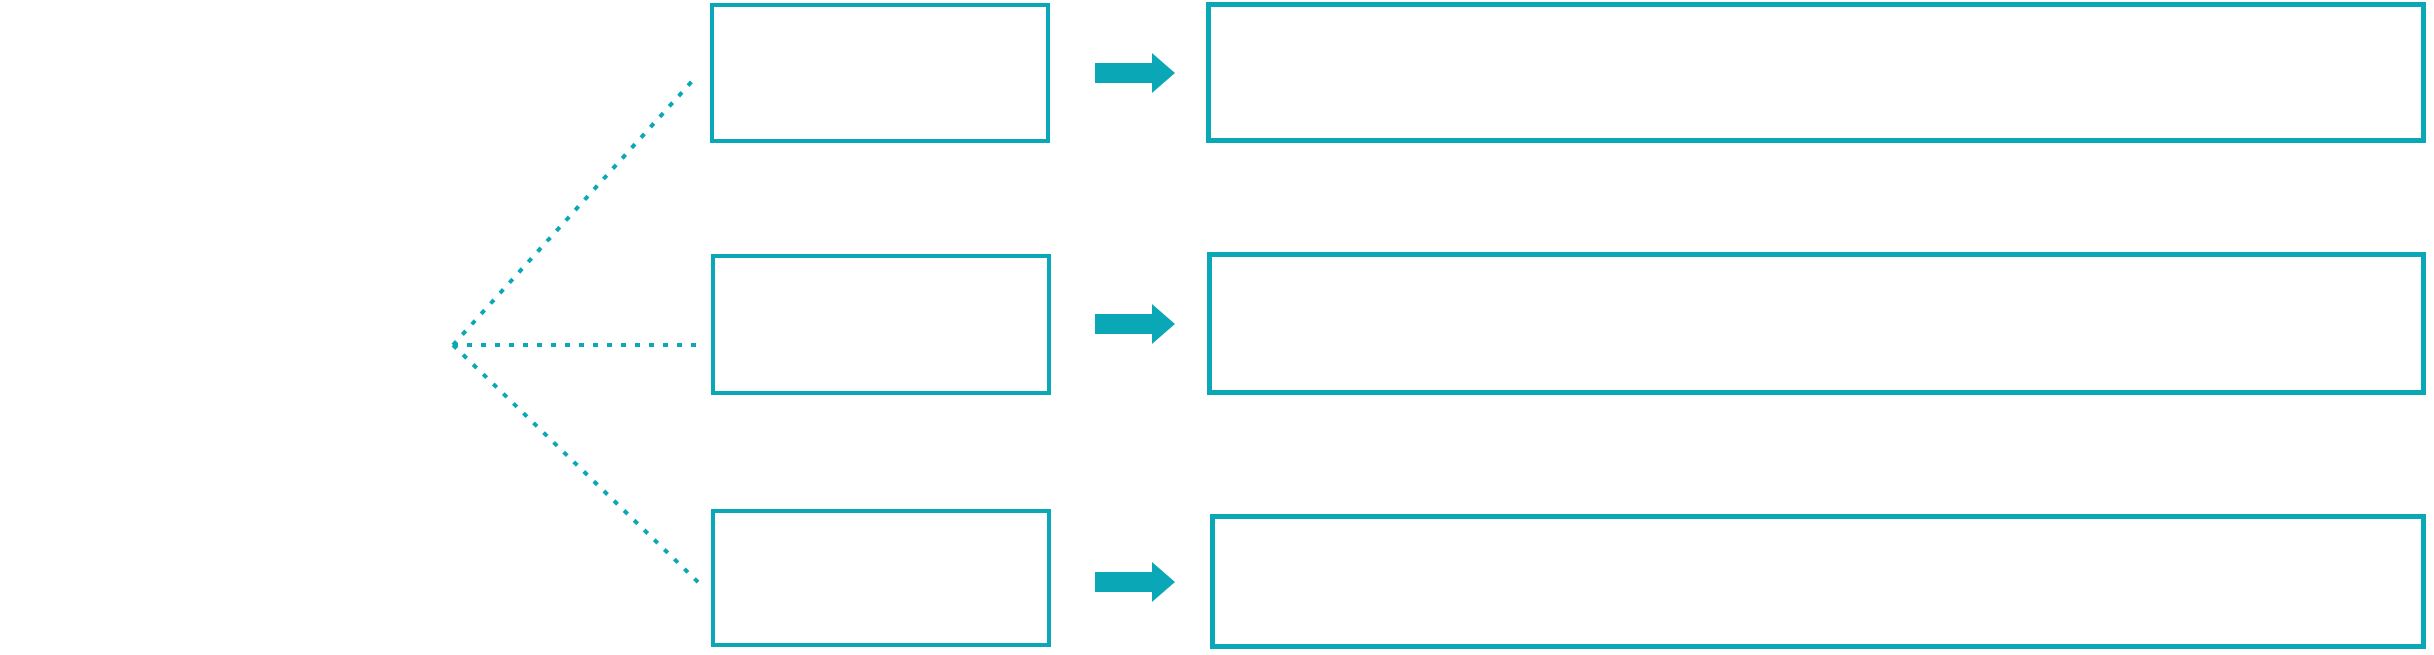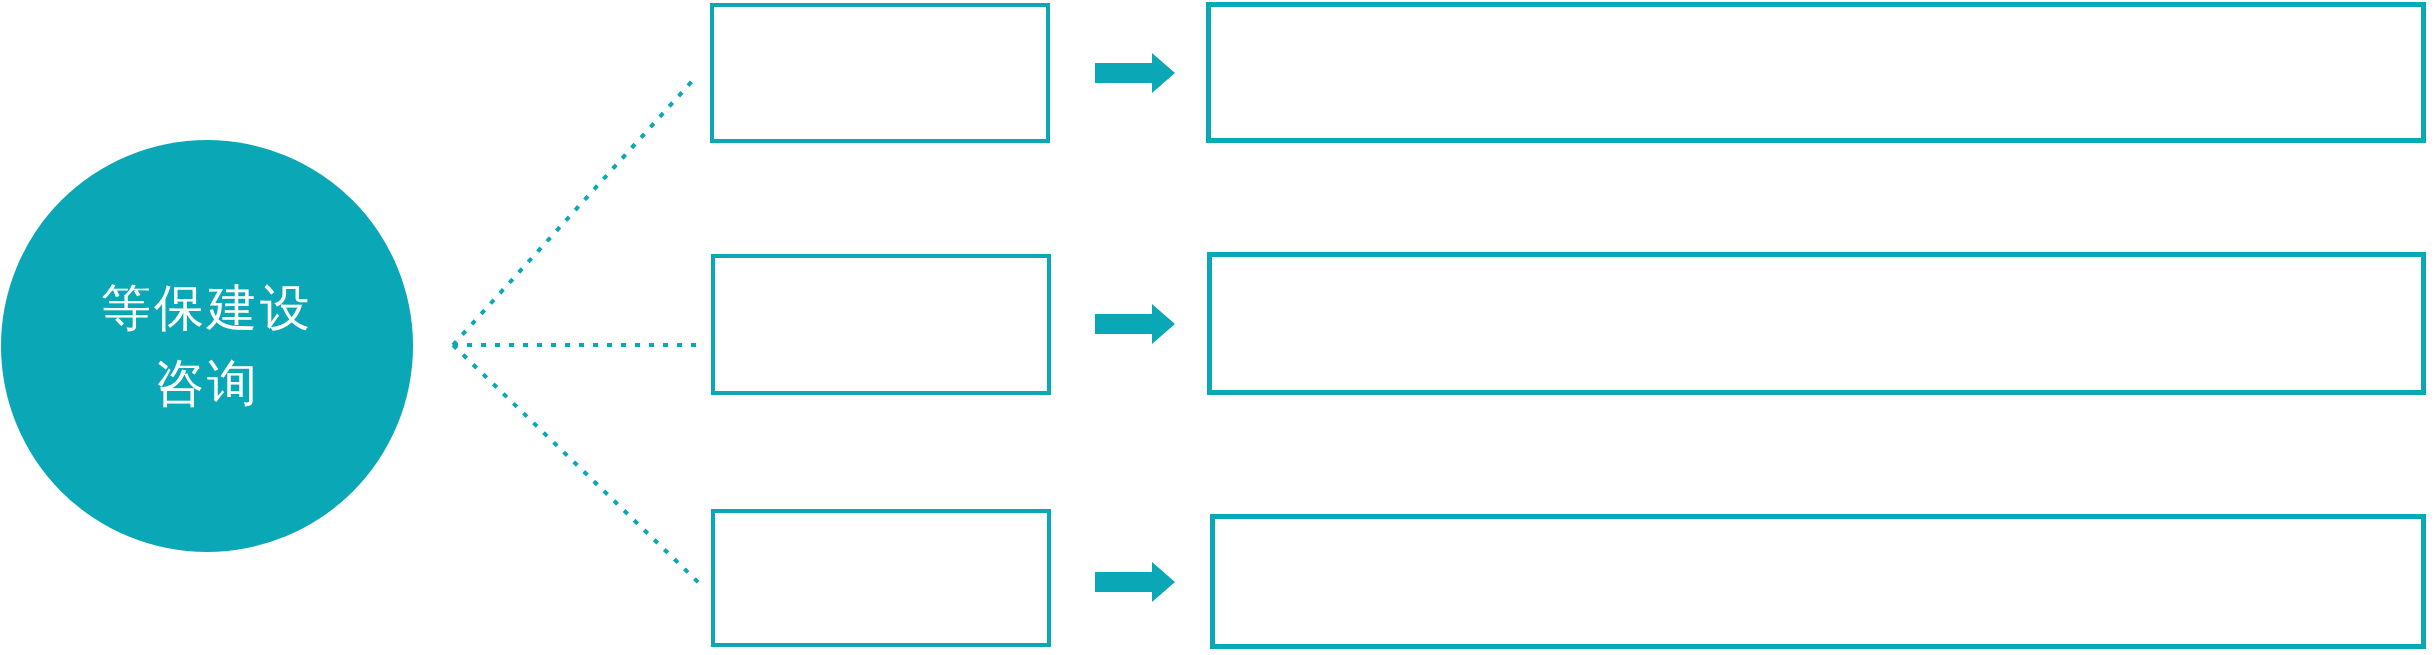--- a/index.html
+++ b/index.html
@@ -76,24 +76,20 @@
   .arrow-2{top:304px;}
   .arrow-3{top:562px;}
   .arrow svg{display:block;width:100%;height:100%;}
   .arrow polygon{fill:var(--teal);}
 </style>
 </head>
 <body>
 
 <div class="canvas">
 
-  <div class="hub-circle">
-    <div class="hub-label" style="color: rgb(255, 255, 255);">等保建设
-咨询</div>
-  </div>
 
   <svg class="connectors" viewBox="0 0 2434 655" xmlns="http://www.w3.org/2000/svg">
     <line x1="453" y1="345" x2="695" y2="78"></line>
     <line x1="453" y1="345" x2="702" y2="345"></line>
     <line x1="453" y1="345" x2="700" y2="584"></line>
   </svg>
 
   <div class="step-box step-1"></div>
   <div class="arrow arrow-1">
     <svg viewBox="0 0 80 40" xmlns="http://www.w3.org/2000/svg">

